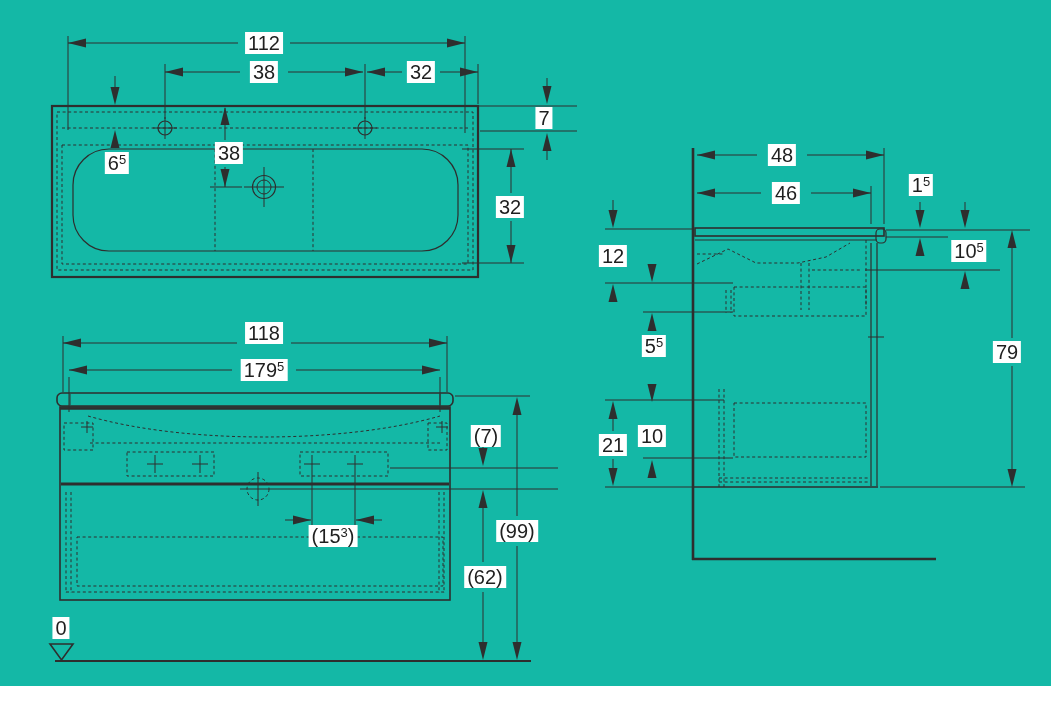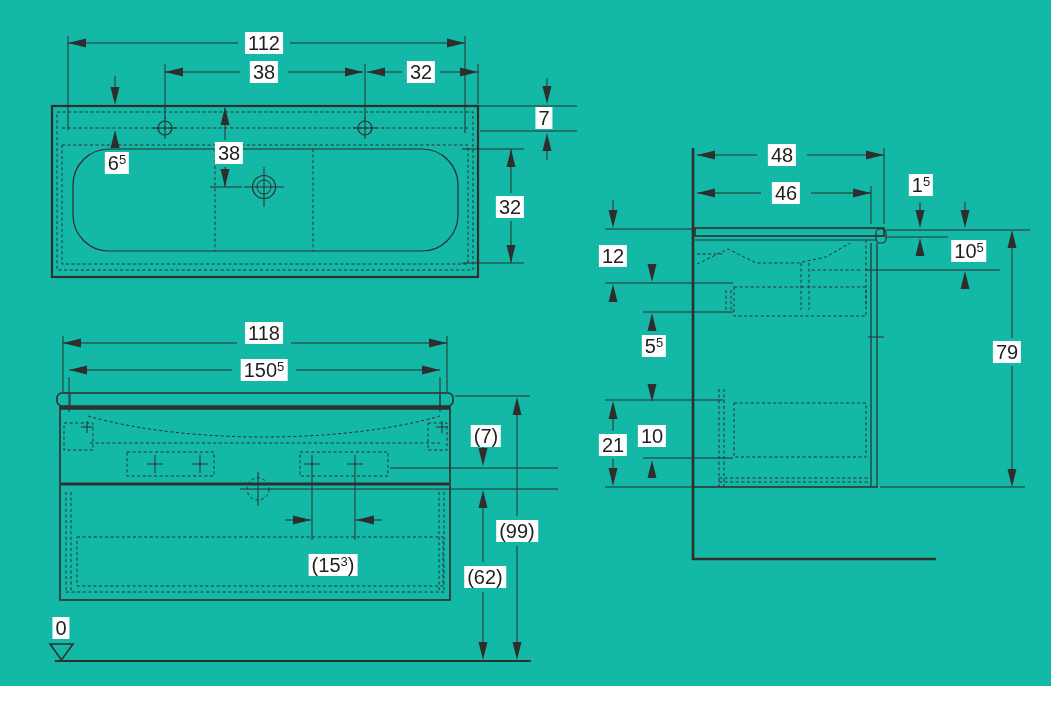--- a/index.html
+++ b/index.html
@@ -327,23 +327,23 @@
 
 <div class="lbl" style="left:264px;top:43px"><span>112</span></div>
 <div class="lbl" style="left:264px;top:72px"><span>38</span></div>
 <div class="lbl" style="left:421px;top:72px"><span>32</span></div>
 <div class="lbl" style="left:544px;top:118px"><span>7</span></div>
 <div class="lbl" style="left:117px;top:163px"><span>6</span><sup>5</sup></div>
 <div class="lbl" style="left:229px;top:153px"><span>38</span></div>
 <div class="lbl" style="left:510px;top:207px"><span>32</span></div>
 
 <div class="lbl" style="left:264px;top:333px"><span>118</span></div>
-<div class="lbl" style="left:264px;top:370px"><span>150</span><sup>5</sup></div>
+<div class="lbl" style="left:264px;top:370px"><span>179</span><sup>5</sup></div>
 <div class="lbl" style="left:486px;top:436px"><span>(7)</span></div>
-<div class="lbl" style="left:333px;top:565px"><span>(15</span><sup>3</sup><span>)</span></div>
+<div class="lbl" style="left:333px;top:536px"><span>(15</span><sup>3</sup><span>)</span></div>
 <div class="lbl" style="left:517px;top:531px"><span>(99)</span></div>
 <div class="lbl" style="left:485px;top:577px"><span>(62)</span></div>
 <div class="lbl" style="left:61px;top:628px"><span>0</span></div>
 
 <div class="lbl" style="left:782px;top:155px"><span>48</span></div>
 <div class="lbl" style="left:786px;top:193px"><span>46</span></div>
 <div class="lbl" style="left:921px;top:185px"><span>1</span><sup>5</sup></div>
 <div class="lbl" style="left:613px;top:256px"><span>12</span></div>
 <div class="lbl" style="left:969px;top:251px"><span>10</span><sup>5</sup></div>
 <div class="lbl" style="left:654px;top:346px"><span>5</span><sup>5</sup></div>

